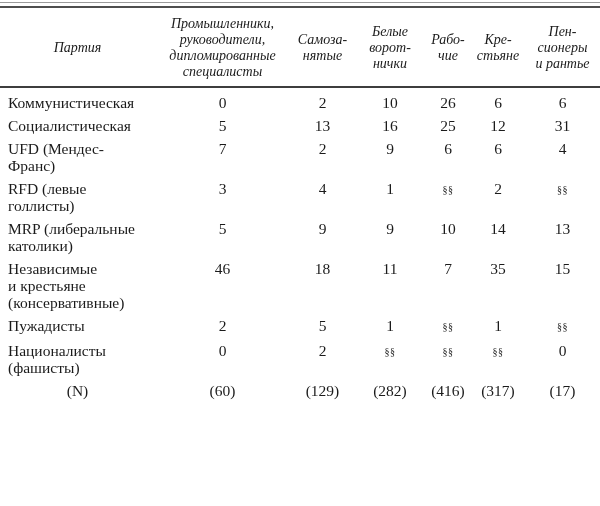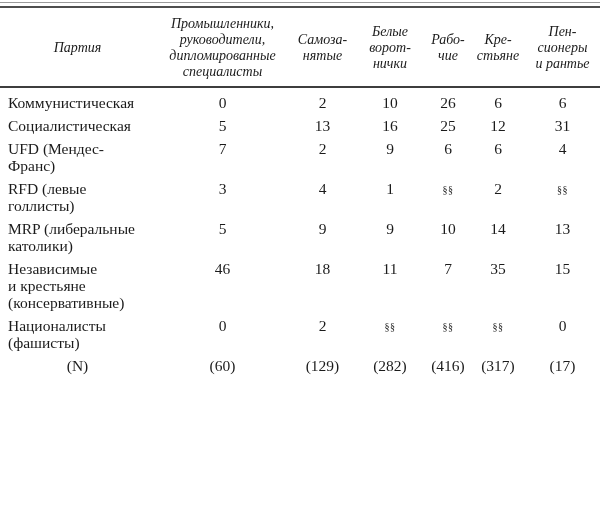--- a/index.html
+++ b/index.html
@@ -157,20 +157,29 @@
 и крестьяне
 (консервативные)</td>
           <td class="val-cell">46</td>
           <td class="val-cell">18</td>
           <td class="val-cell">11</td>
           <td class="val-cell">7</td>
           <td class="val-cell">35</td>
           <td class="val-cell">15</td>
         </tr>
         <tr>
+          <td class="party-cell">Пужадисты</td>
+          <td class="val-cell">2</td>
+          <td class="val-cell">5</td>
+          <td class="val-cell">1</td>
+          <td class="val-cell"><span class="sig">§§</span></td>
+          <td class="val-cell">1</td>
+          <td class="val-cell"><span class="sig">§§</span></td>
+        </tr>
+        <tr>
           <td class="party-cell">Националисты
 (фашисты)</td>
           <td class="val-cell">0</td>
           <td class="val-cell">2</td>
           <td class="val-cell"><span class="sig">§§</span></td>
           <td class="val-cell"><span class="sig">§§</span></td>
           <td class="val-cell"><span class="sig">§§</span></td>
           <td class="val-cell">0</td>
         </tr>
         <tr>

